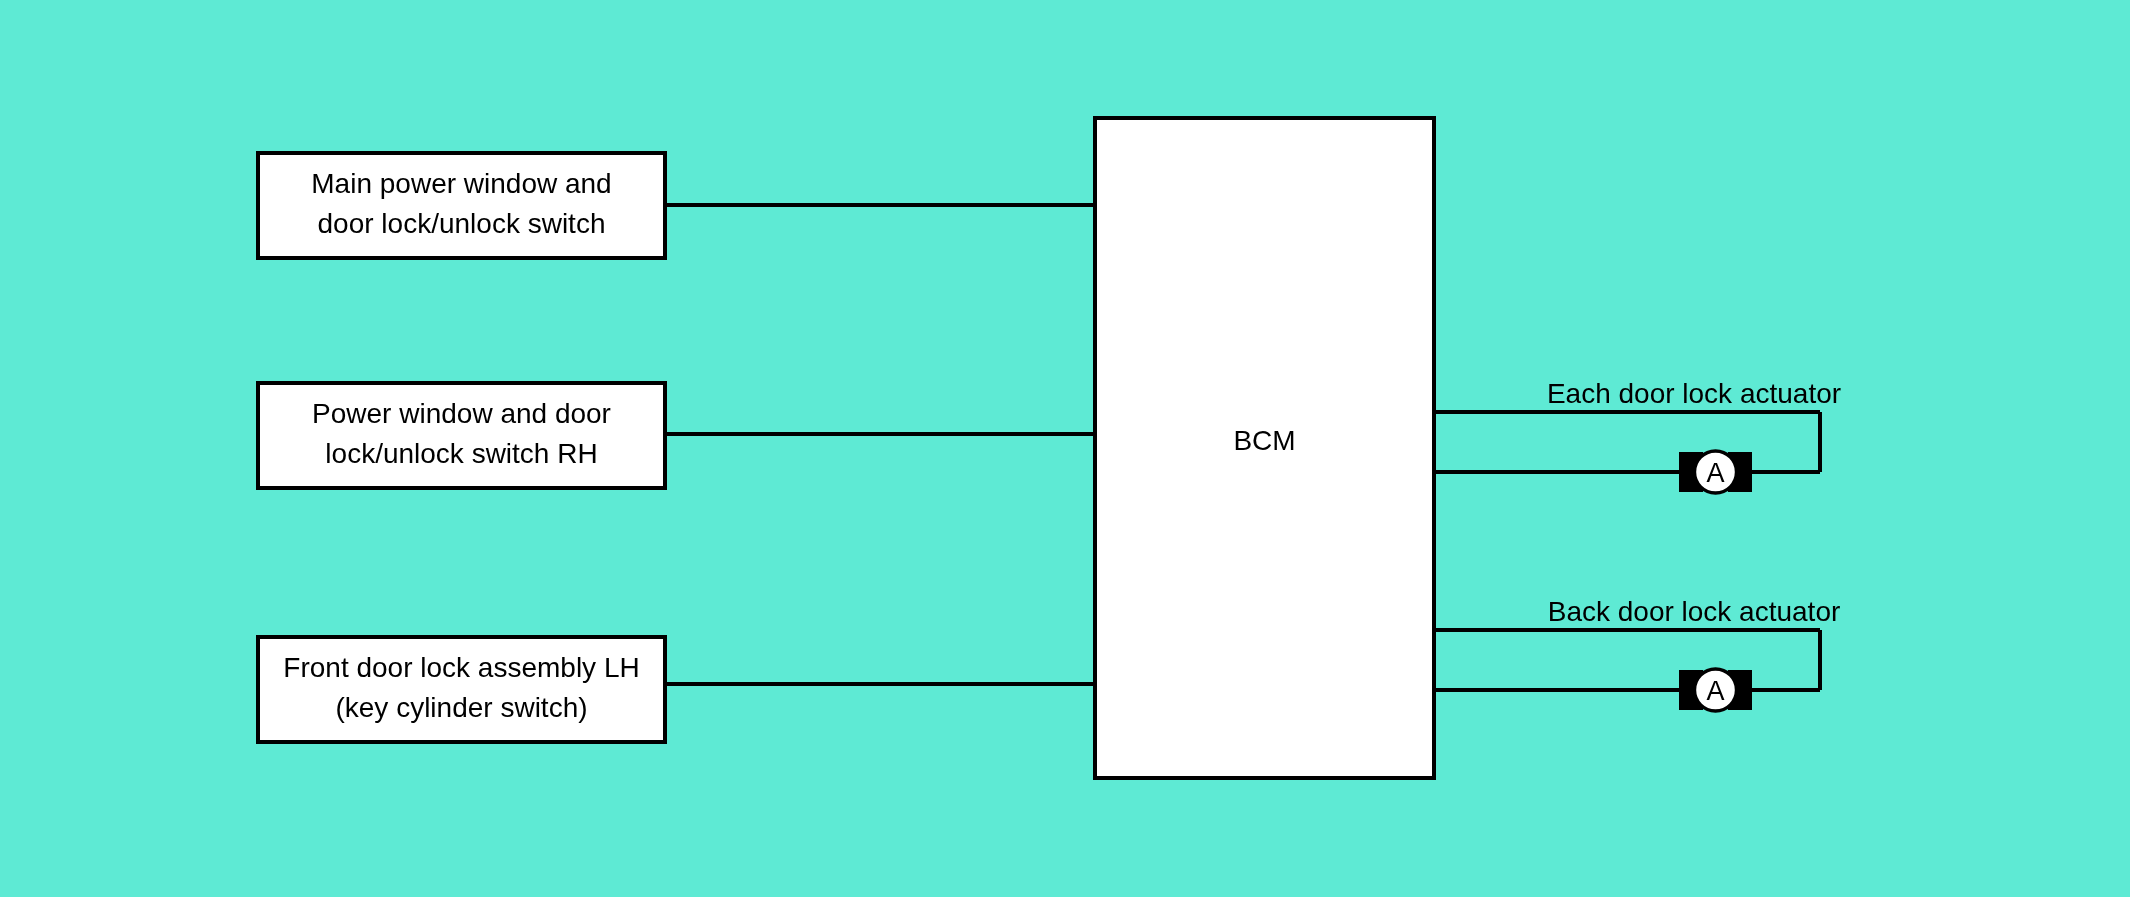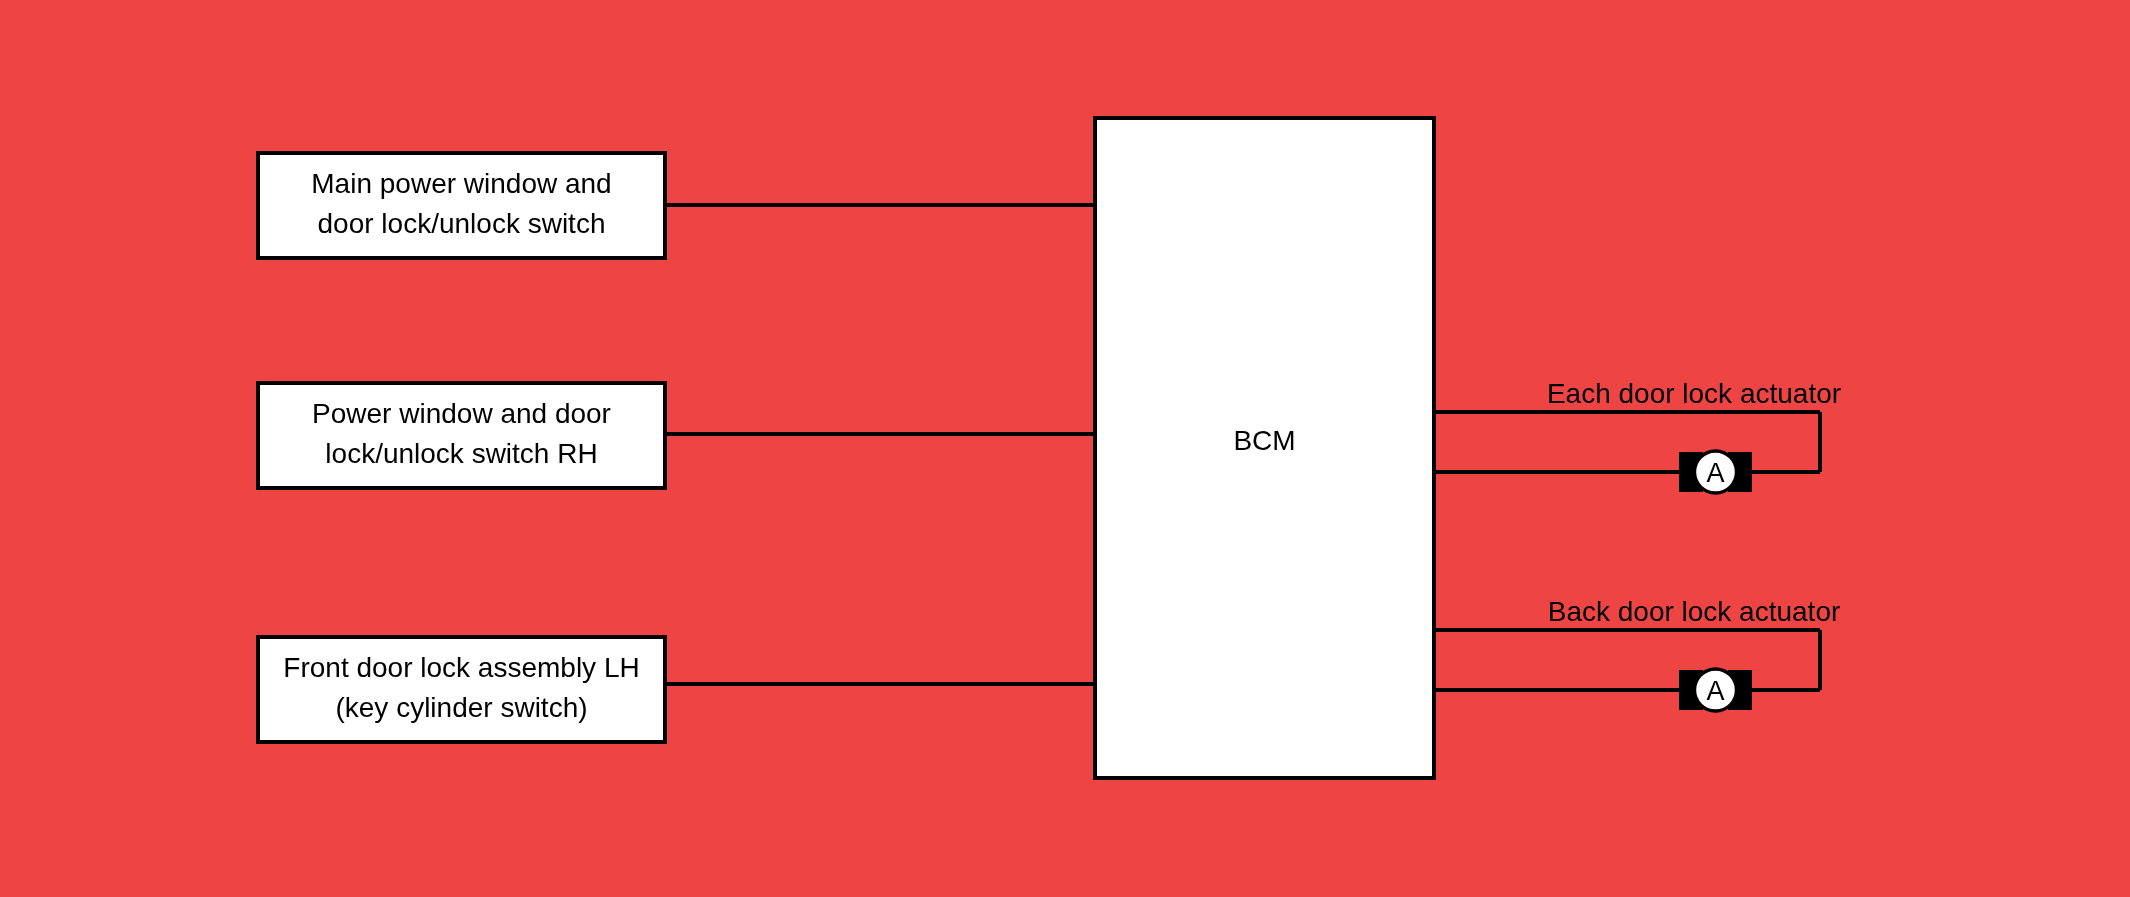--- a/index.html
+++ b/index.html
@@ -9,21 +9,21 @@
     background: #ffffff;
   }
   body {
     font-family: "Liberation Sans", sans-serif;
     color: #000000;
   }
   #diagram-root {
     position: relative;
     width: 2130px;
     height: 897px;
-    background: #ef4444;
+    background: #5eead4;
     overflow: hidden;
   }
   #diagram-svg {
     position: absolute;
     top: 0;
     left: 0;
     width: 2130px;
     height: 897px;
     display: block;
   }

